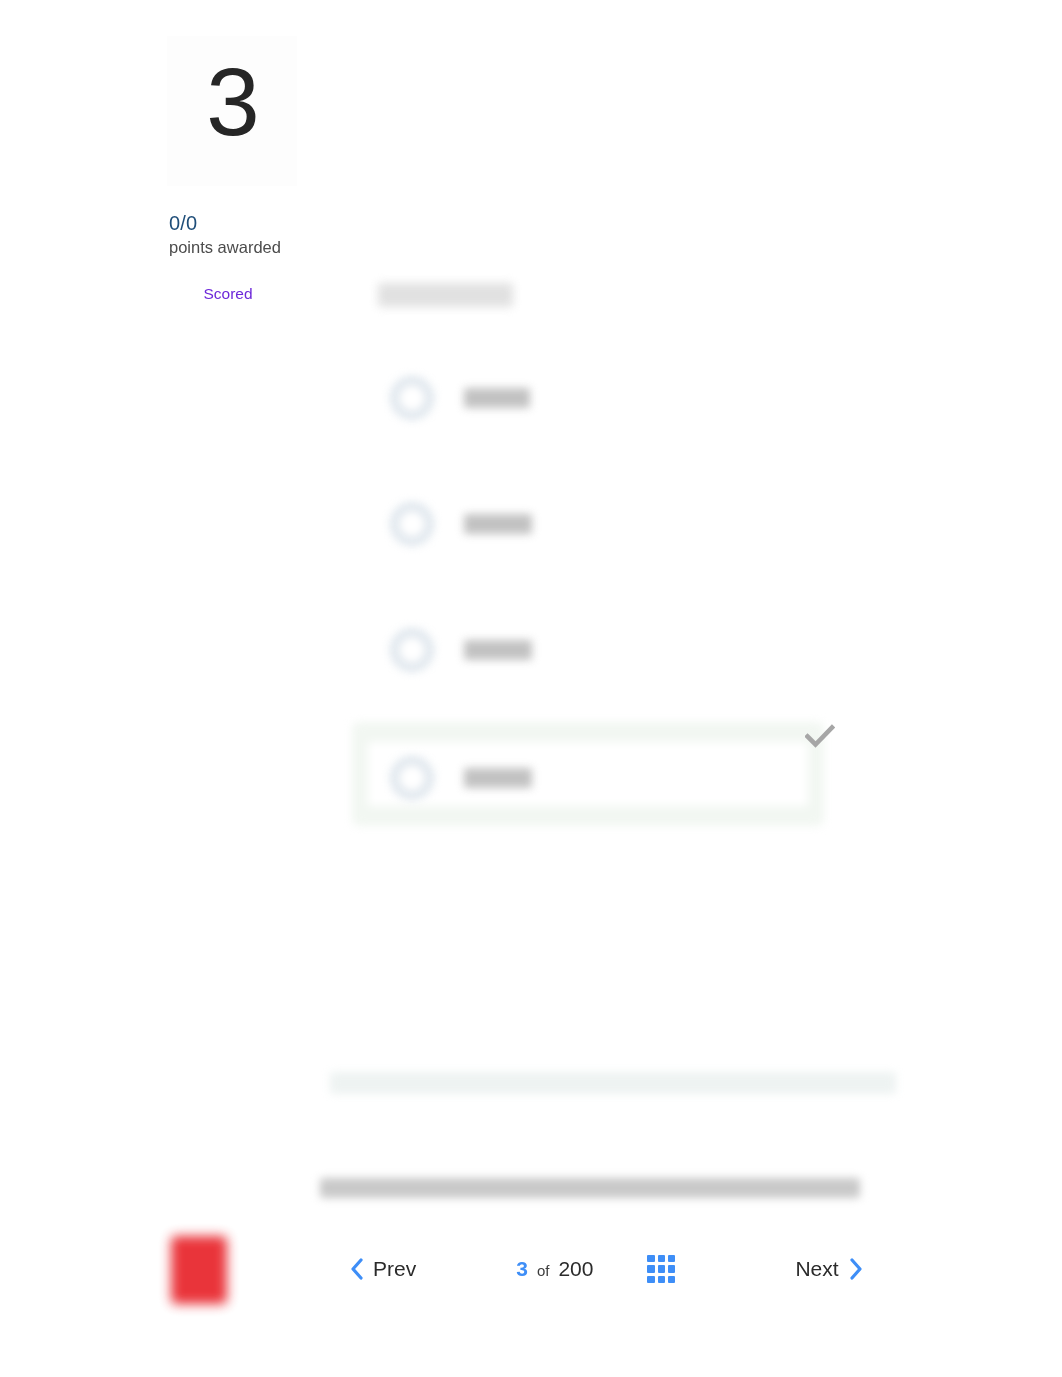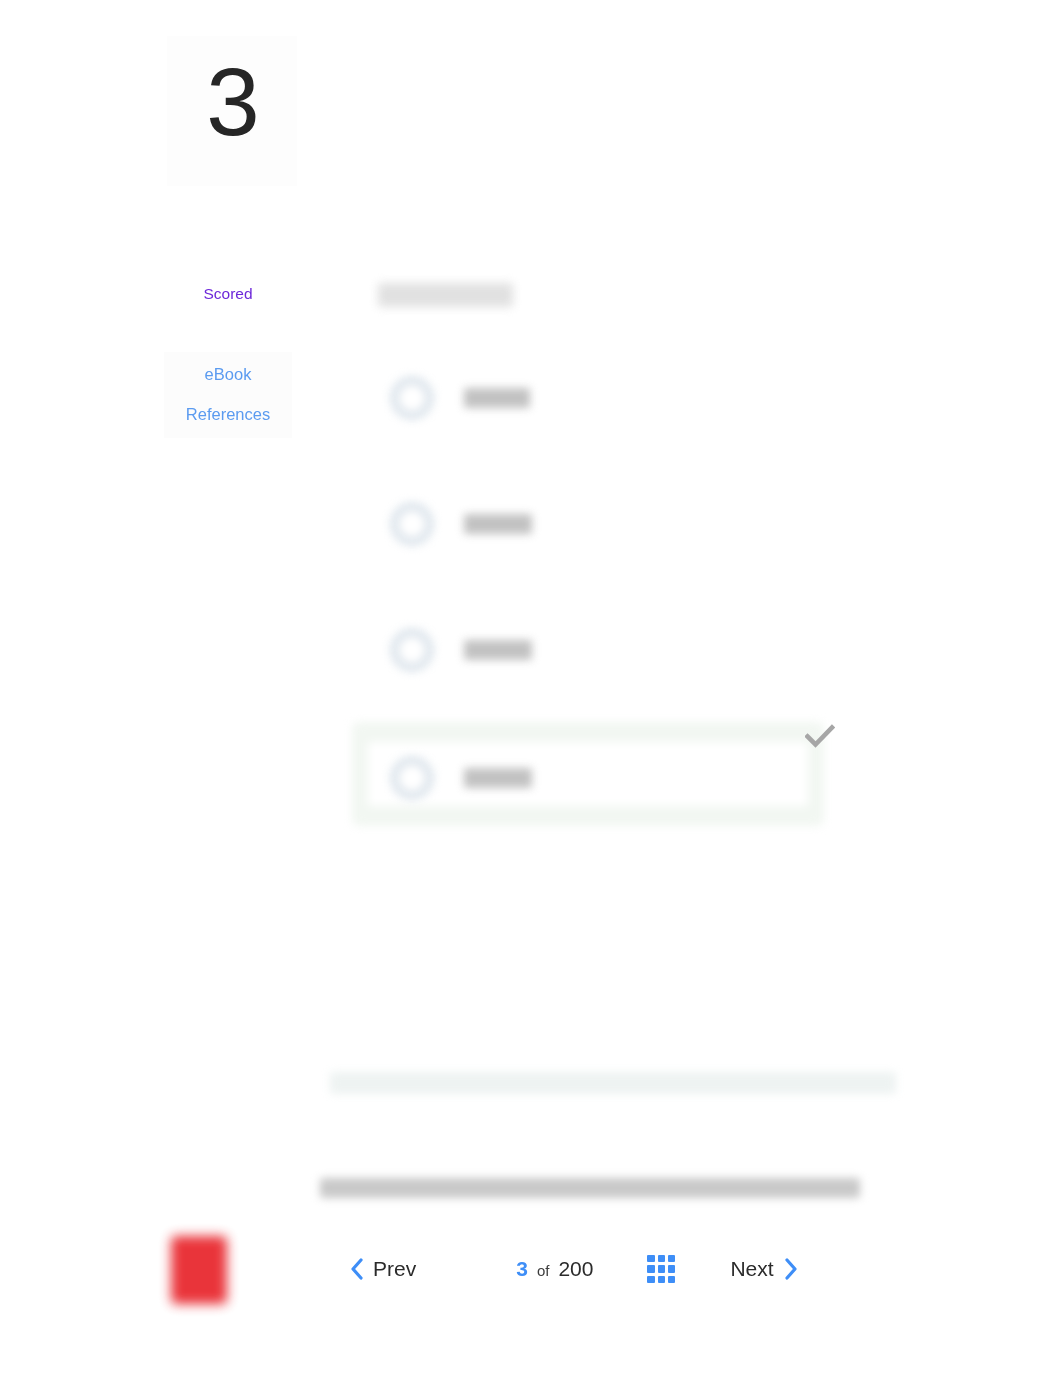--- a/index.html
+++ b/index.html
@@ -273,39 +273,39 @@
     grid-template-rows: repeat(3, 1fr);
     gap: 3px;
     cursor: pointer;
   }
   .grid-icon i {
     display: block;
     background: #3e8ef7;
     border-radius: 1px;
   }
 
-  .nav-next { margin-left: 31px; }
+  .nav-next { margin-left: 96px; }
 </style>
 </head>
 <body>
 
 <div id="page">
 
   <div class="q-number-box">
     <span class="q-number">3</span>
   </div>
 
 
+  <div class="score-block">
+    <div class="score-value">0/0</div>
+    <div class="score-label">points awarded</div>
+  </div>
 
   <div class="scored-label">Scored</div>
 
-  <div class="links-panel">
-    <a class="side-link ebook">eBook</a>
-    <a class="side-link refs">References</a>
-  </div>
 
   <div class="answer-type"></div>
 
   <div class="option-row" style="top:376px">
     <span class="option-radio"></span>
     <span class="option-text" style="width:66px"></span>
   </div>
 
   <div class="option-row" style="top:502px">
     <span class="option-radio"></span>

